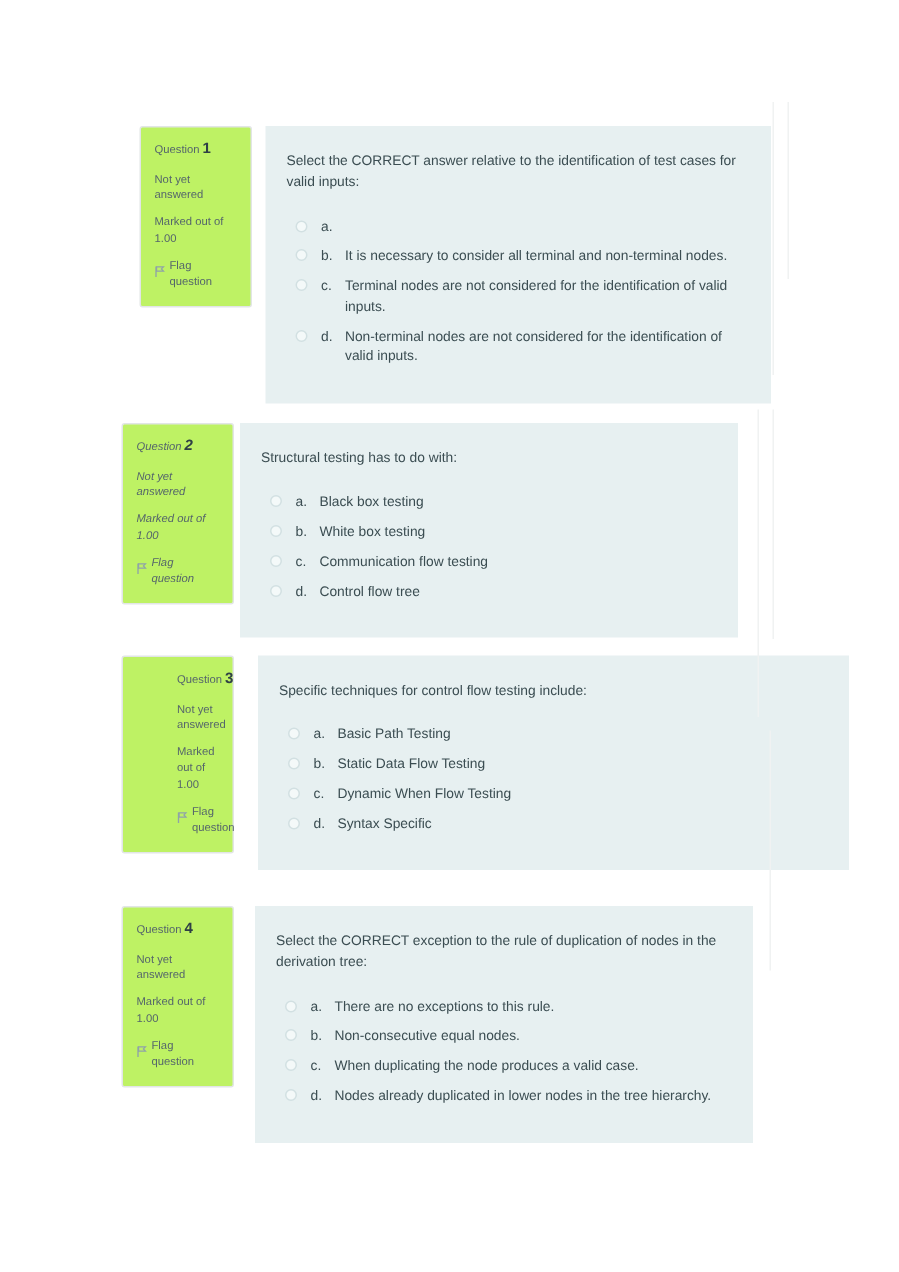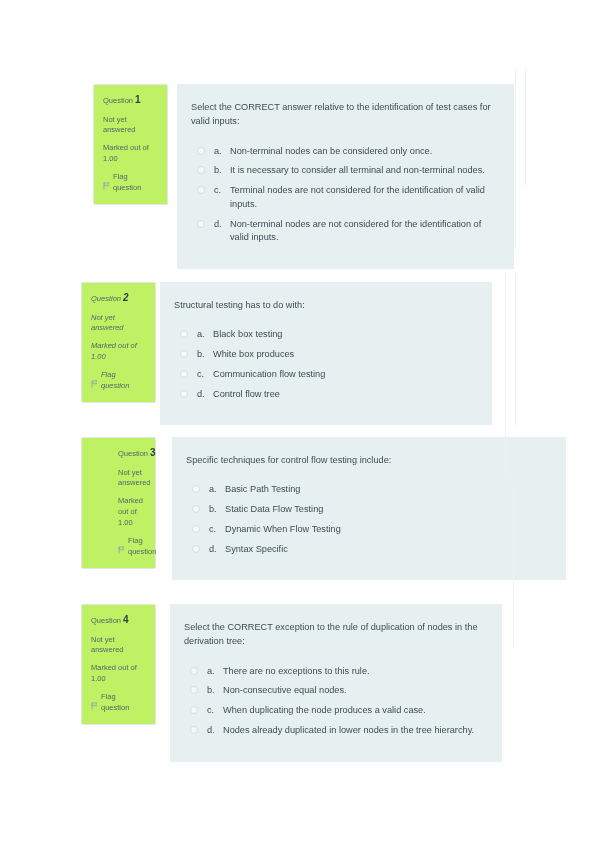--- a/index.html
+++ b/index.html
@@ -61,21 +61,21 @@
   .qno .num {
     font-size: 10px;
     font-weight: bold;
     color: #2f4045;
     margin-left: 2px;
   }
   .qstate { margin-bottom: 7px; }
   .qmarks { margin-bottom: 7px; }
   .qflag {
     display: flex;
-    align-items: flex-end;
+    align-items: center;
     gap: 3px;
   }
   .flag-icon {
     flex: 0 0 auto;
     margin-top: 1px;
   }
   .qflag-label { line-height: 1.45; }
 
   
   .qcontent {
@@ -121,21 +121,20 @@
 <body>
 
 <div class="quiz" id="quiz-root">
     <div class="question" style="height: 164px; position: absolute; left: 0px; top: 84px; width: 599px; margin-left: 12px;">
       <div class="qcontent" style="left: 165px; width: 337px; min-height: 164px;">
         <p class="qtext">Select the CORRECT answer relative to the identification of test cases for valid inputs:</p>
         <ul class="answers">
           <li class="answer">
             <span class="radio"></span>
             <span class="alabel">a.</span>
-            <span class="atext">Non-terminal nodes can be considered only once.</span>
           </li>
           <li class="answer">
             <span class="radio"></span>
             <span class="alabel">b.</span>
             <span class="atext">It is necessary to consider all terminal and non-terminal nodes.</span>
           </li>
           <li class="answer">
             <span class="radio"></span>
             <span class="alabel">c.</span>
             <span class="atext">Terminal nodes are not considered for the identification of valid inputs.</span>
@@ -165,21 +164,21 @@
         <p class="qtext">Structural testing has to do with:</p>
         <ul class="answers">
           <li class="answer">
             <span class="radio"></span>
             <span class="alabel">a.</span>
             <span class="atext">Black box testing</span>
           </li>
           <li class="answer">
             <span class="radio"></span>
             <span class="alabel">b.</span>
-            <span class="atext">White box produces</span>
+            <span class="atext">White box testing</span>
           </li>
           <li class="answer">
             <span class="radio"></span>
             <span class="alabel">c.</span>
             <span class="atext">Communication flow testing</span>
           </li>
           <li class="answer">
             <span class="radio"></span>
             <span class="alabel">d.</span>
             <span class="atext">Control flow tree</span>

